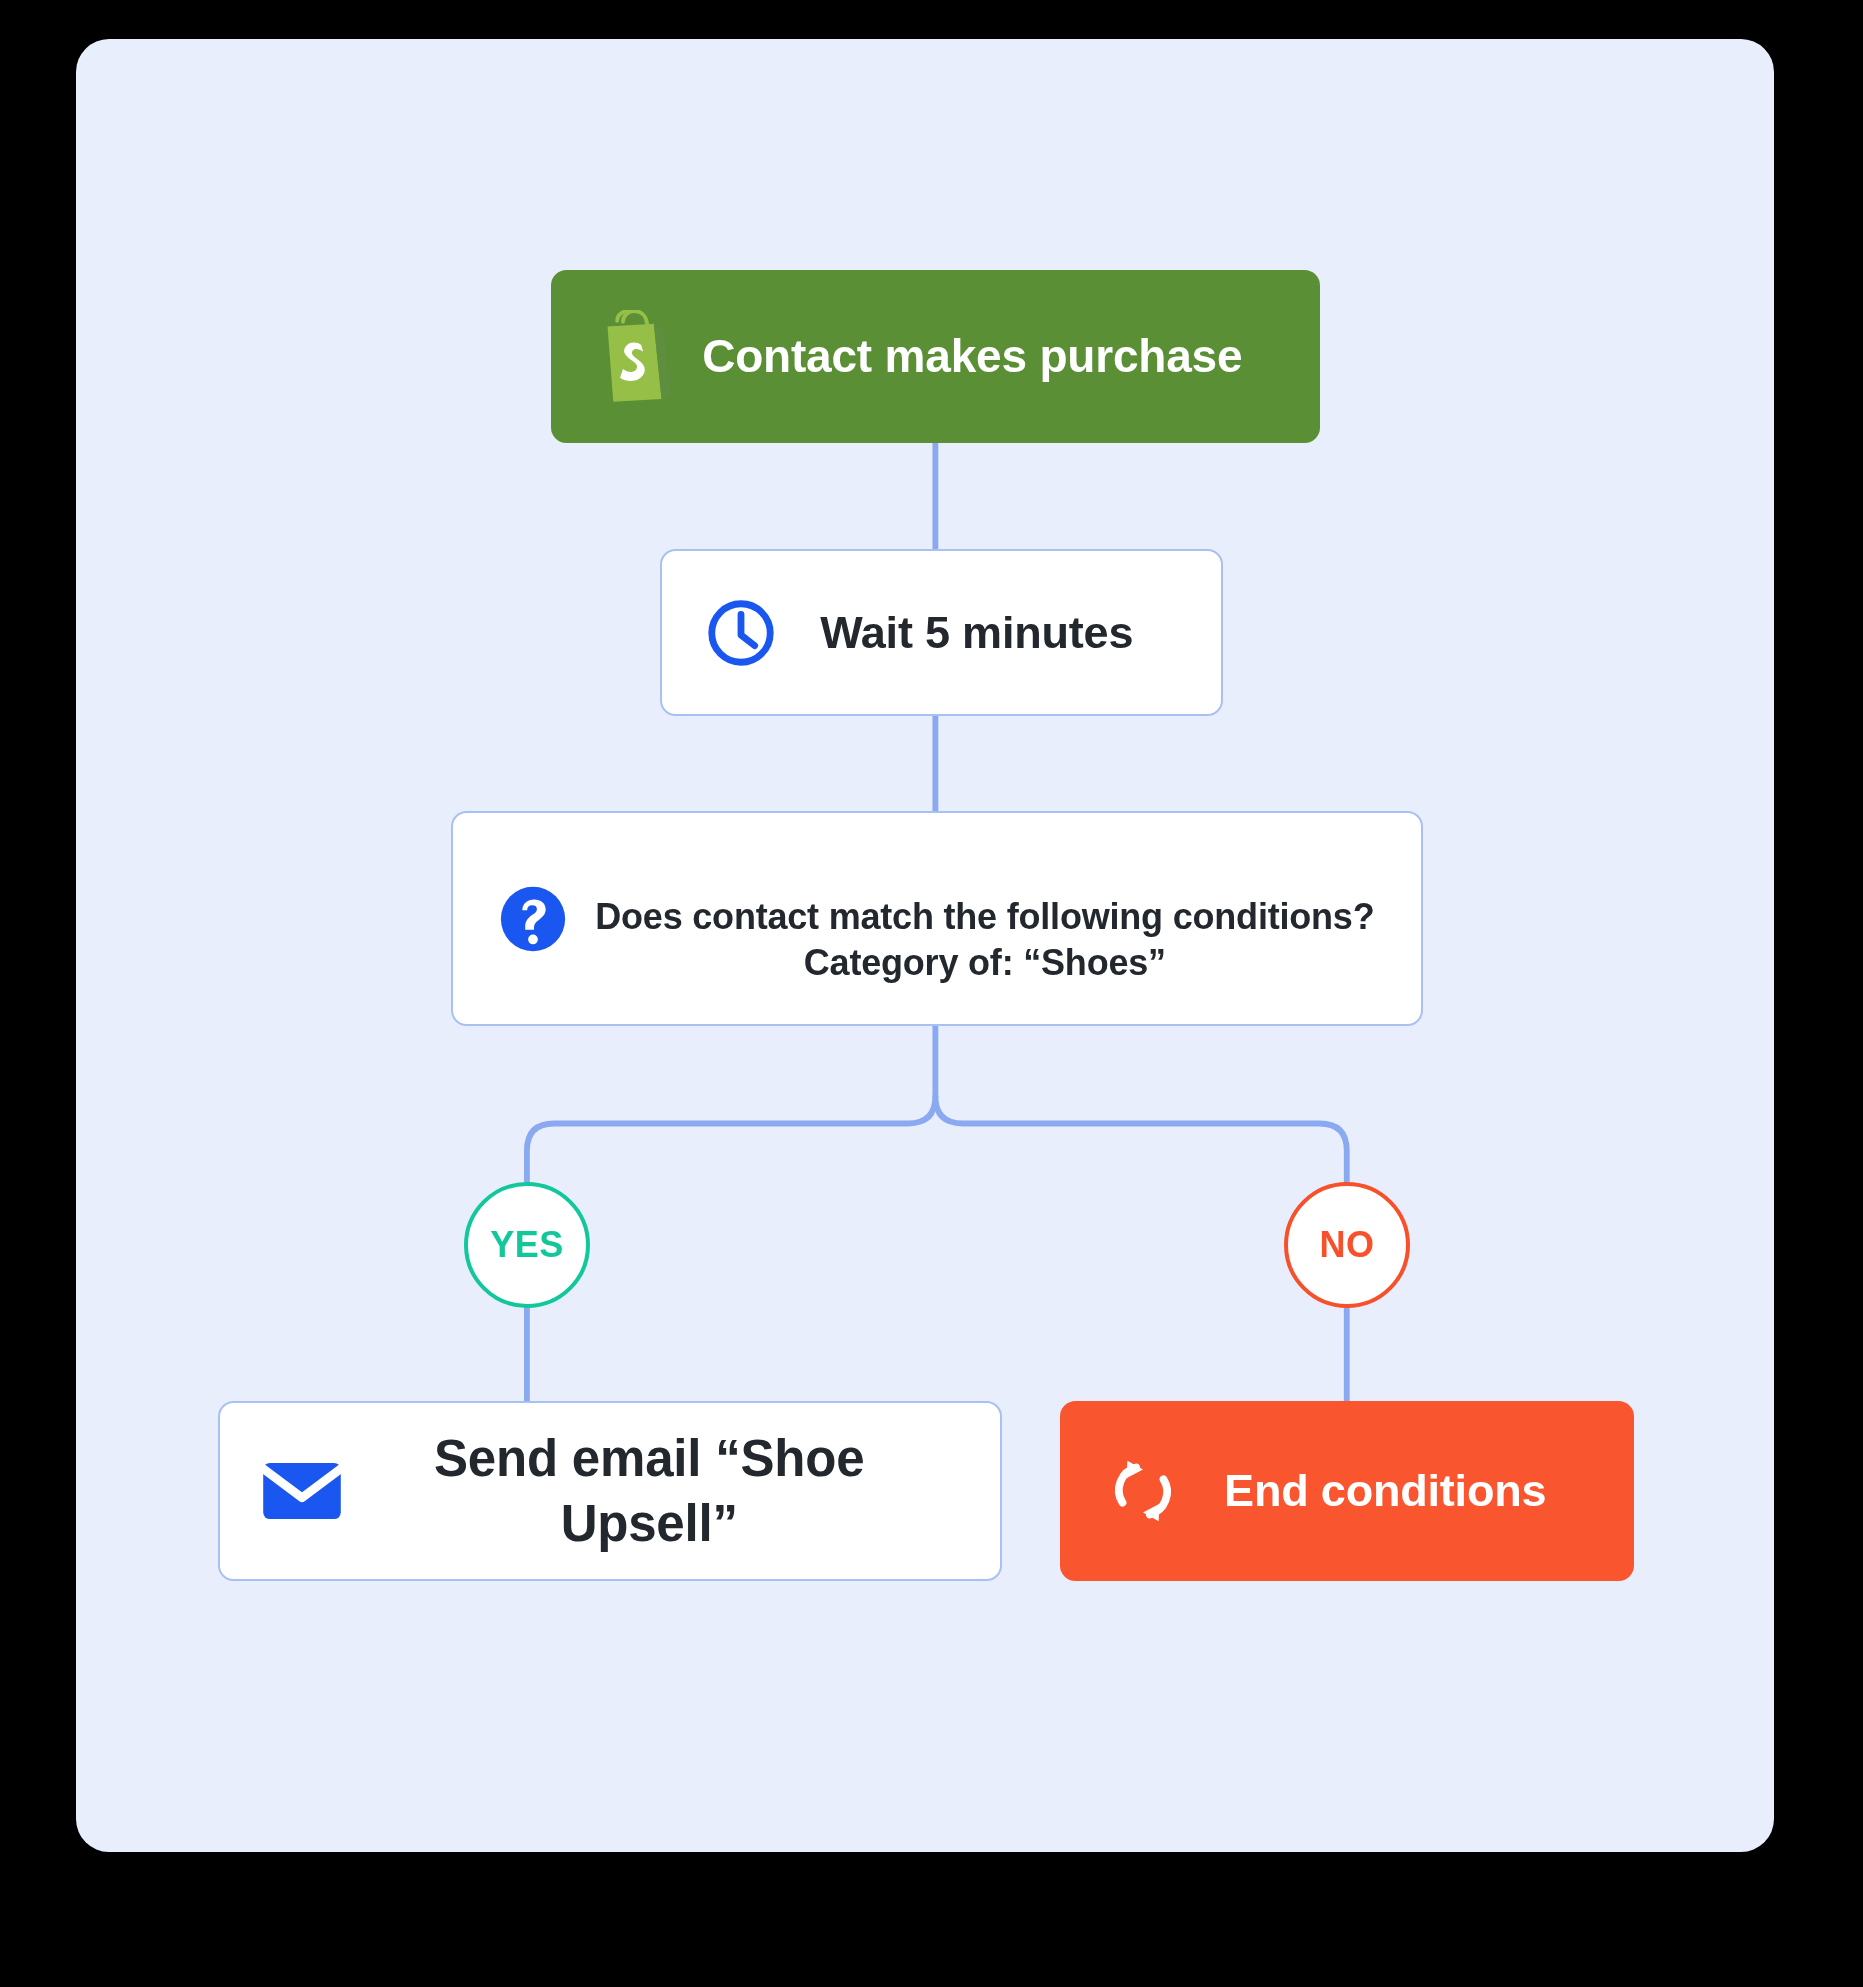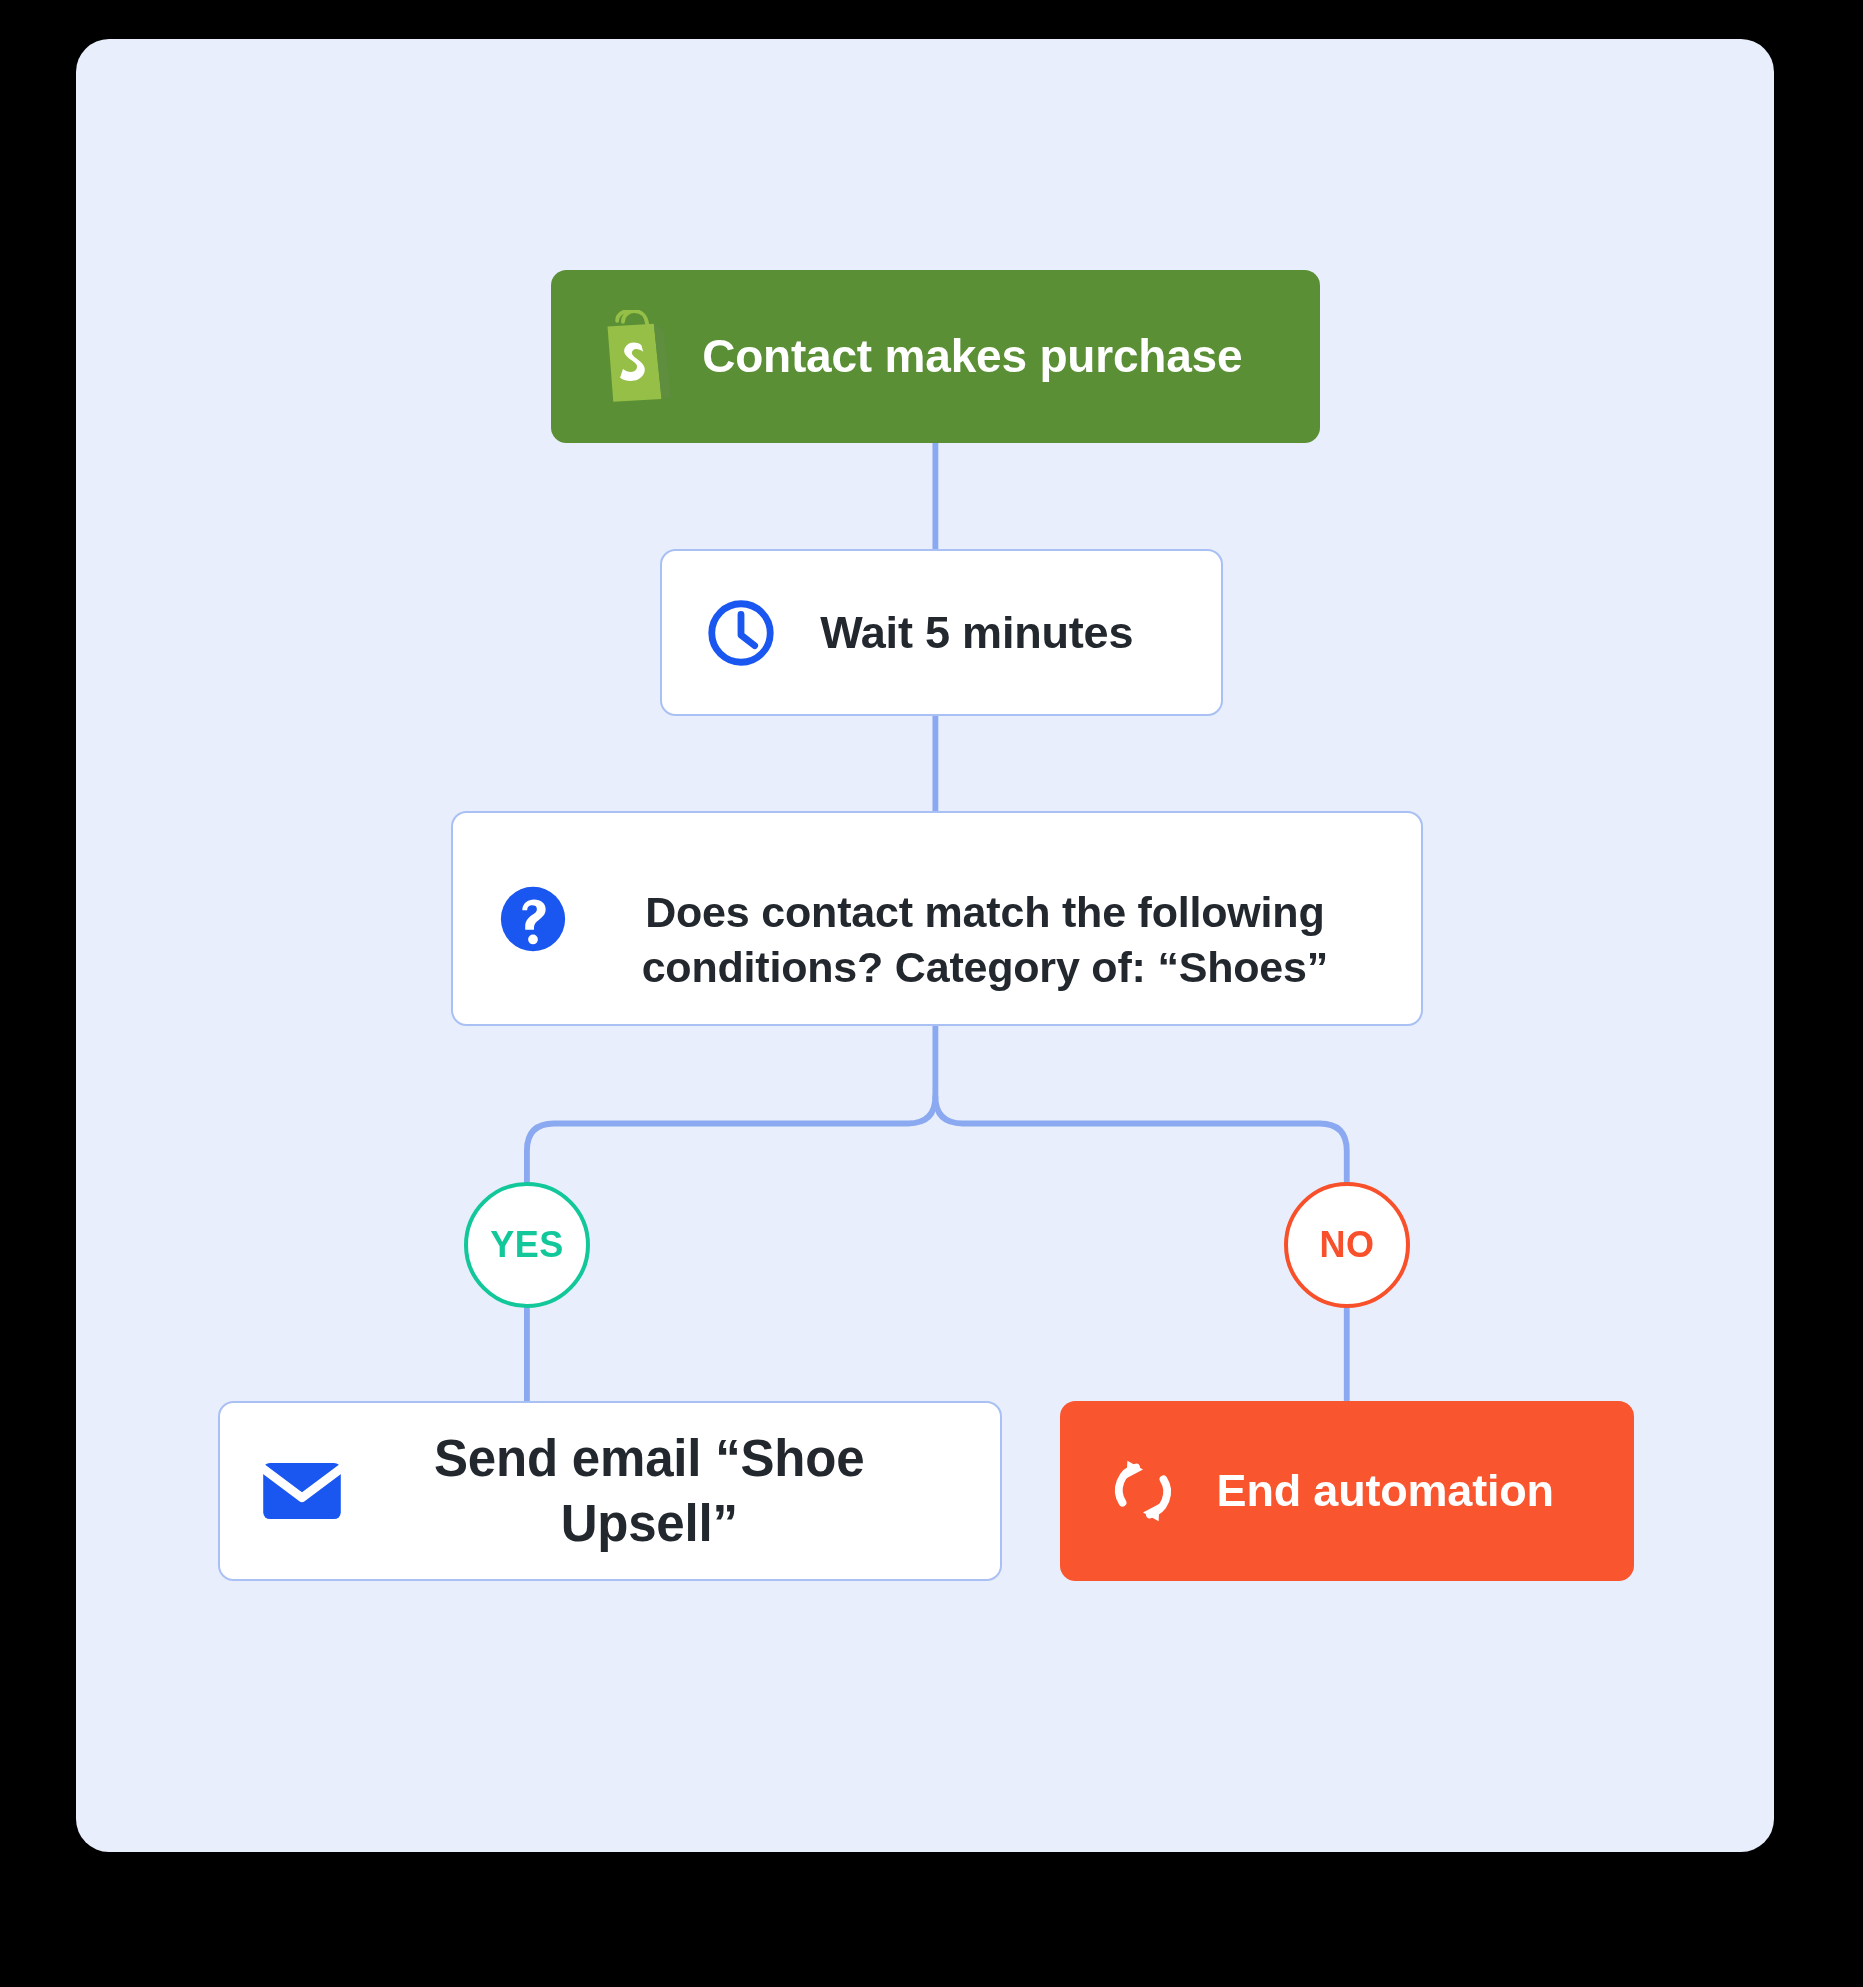--- a/index.html
+++ b/index.html
@@ -101,21 +101,21 @@
   #node-wait .lbl { font-size: 45px; padding-right: 13.6px; }
 
   #node-condition {
     left: 451px;
     top: 811px;
     width: 972px;
     height: 215px;
     padding: 0 33px 0 43px;
   }
   #node-condition .lbl {
-    font-size: 43px;
+    font-size: 36px;
     line-height: 1.27;
     padding-left: 17.5px;
     padding-right: 5.8px;
     margin-top: 42px;
   }
 
   #node-email {
     left: 218px;
     top: 1401px;
     width: 784px;
@@ -247,17 +247,17 @@
 
   <div class="node" id="node-end">
     <span class="ico">
       <svg width="80" height="80" viewBox="0 0 82 82">
         <path d="M20 53 A24 24 0 0 1 34 17" fill="none" stroke="#ffffff" stroke-width="8" stroke-linecap="round"></path>
         <path d="M62 29 A24 24 0 0 1 48 65" fill="none" stroke="#ffffff" stroke-width="8" stroke-linecap="round"></path>
         <path d="M25 10 L41 19 L24 28 Z" fill="#ffffff"></path>
         <path d="M57 72 L41 63 L58 54 Z" fill="#ffffff"></path>
       </svg>
     </span>
-    <span class="lbl">End automation</span>
+    <span class="lbl">End conditions</span>
   </div>
 
 </div>
 
 
 </body></html>

